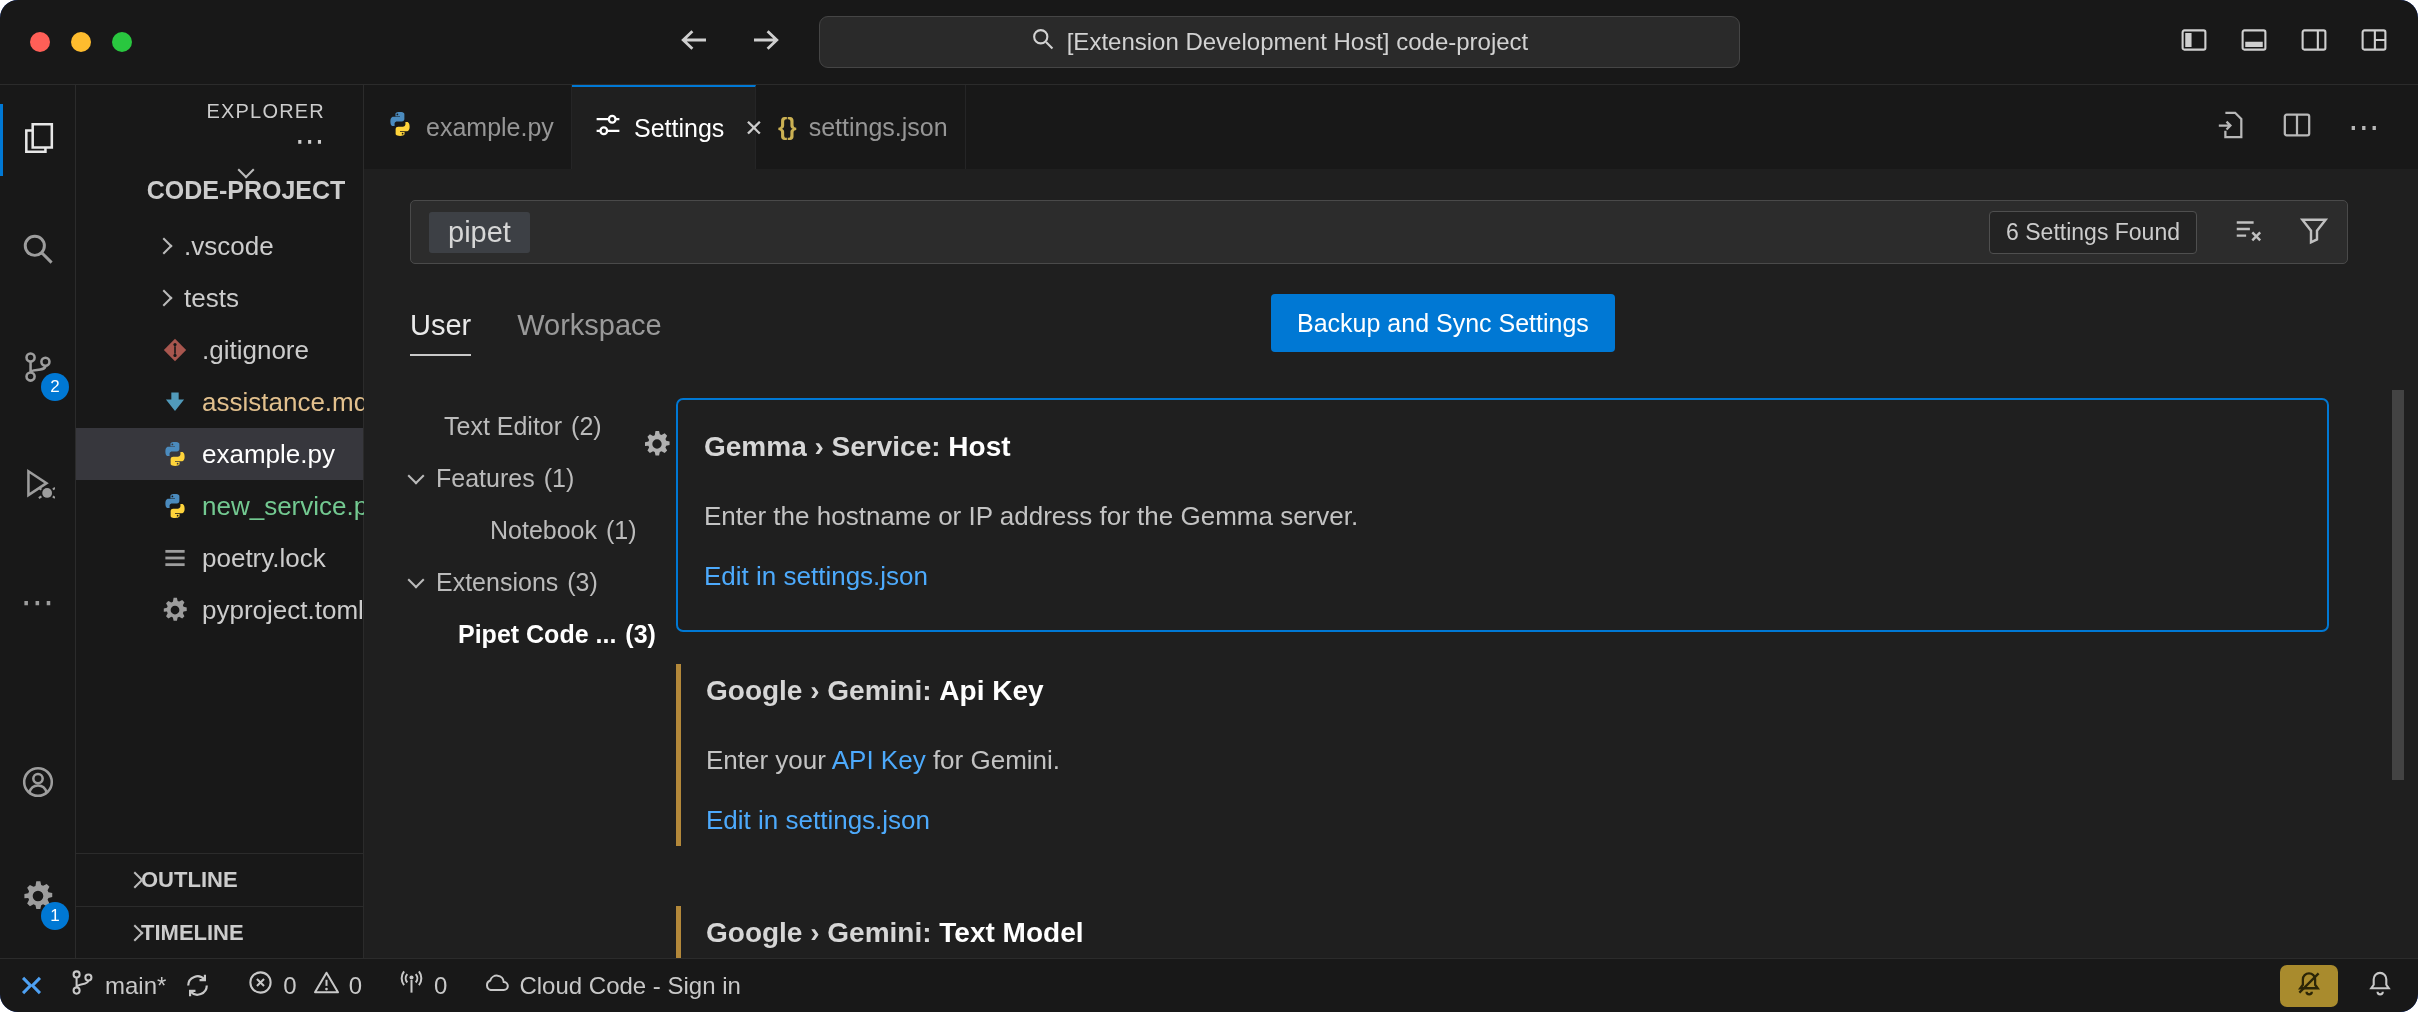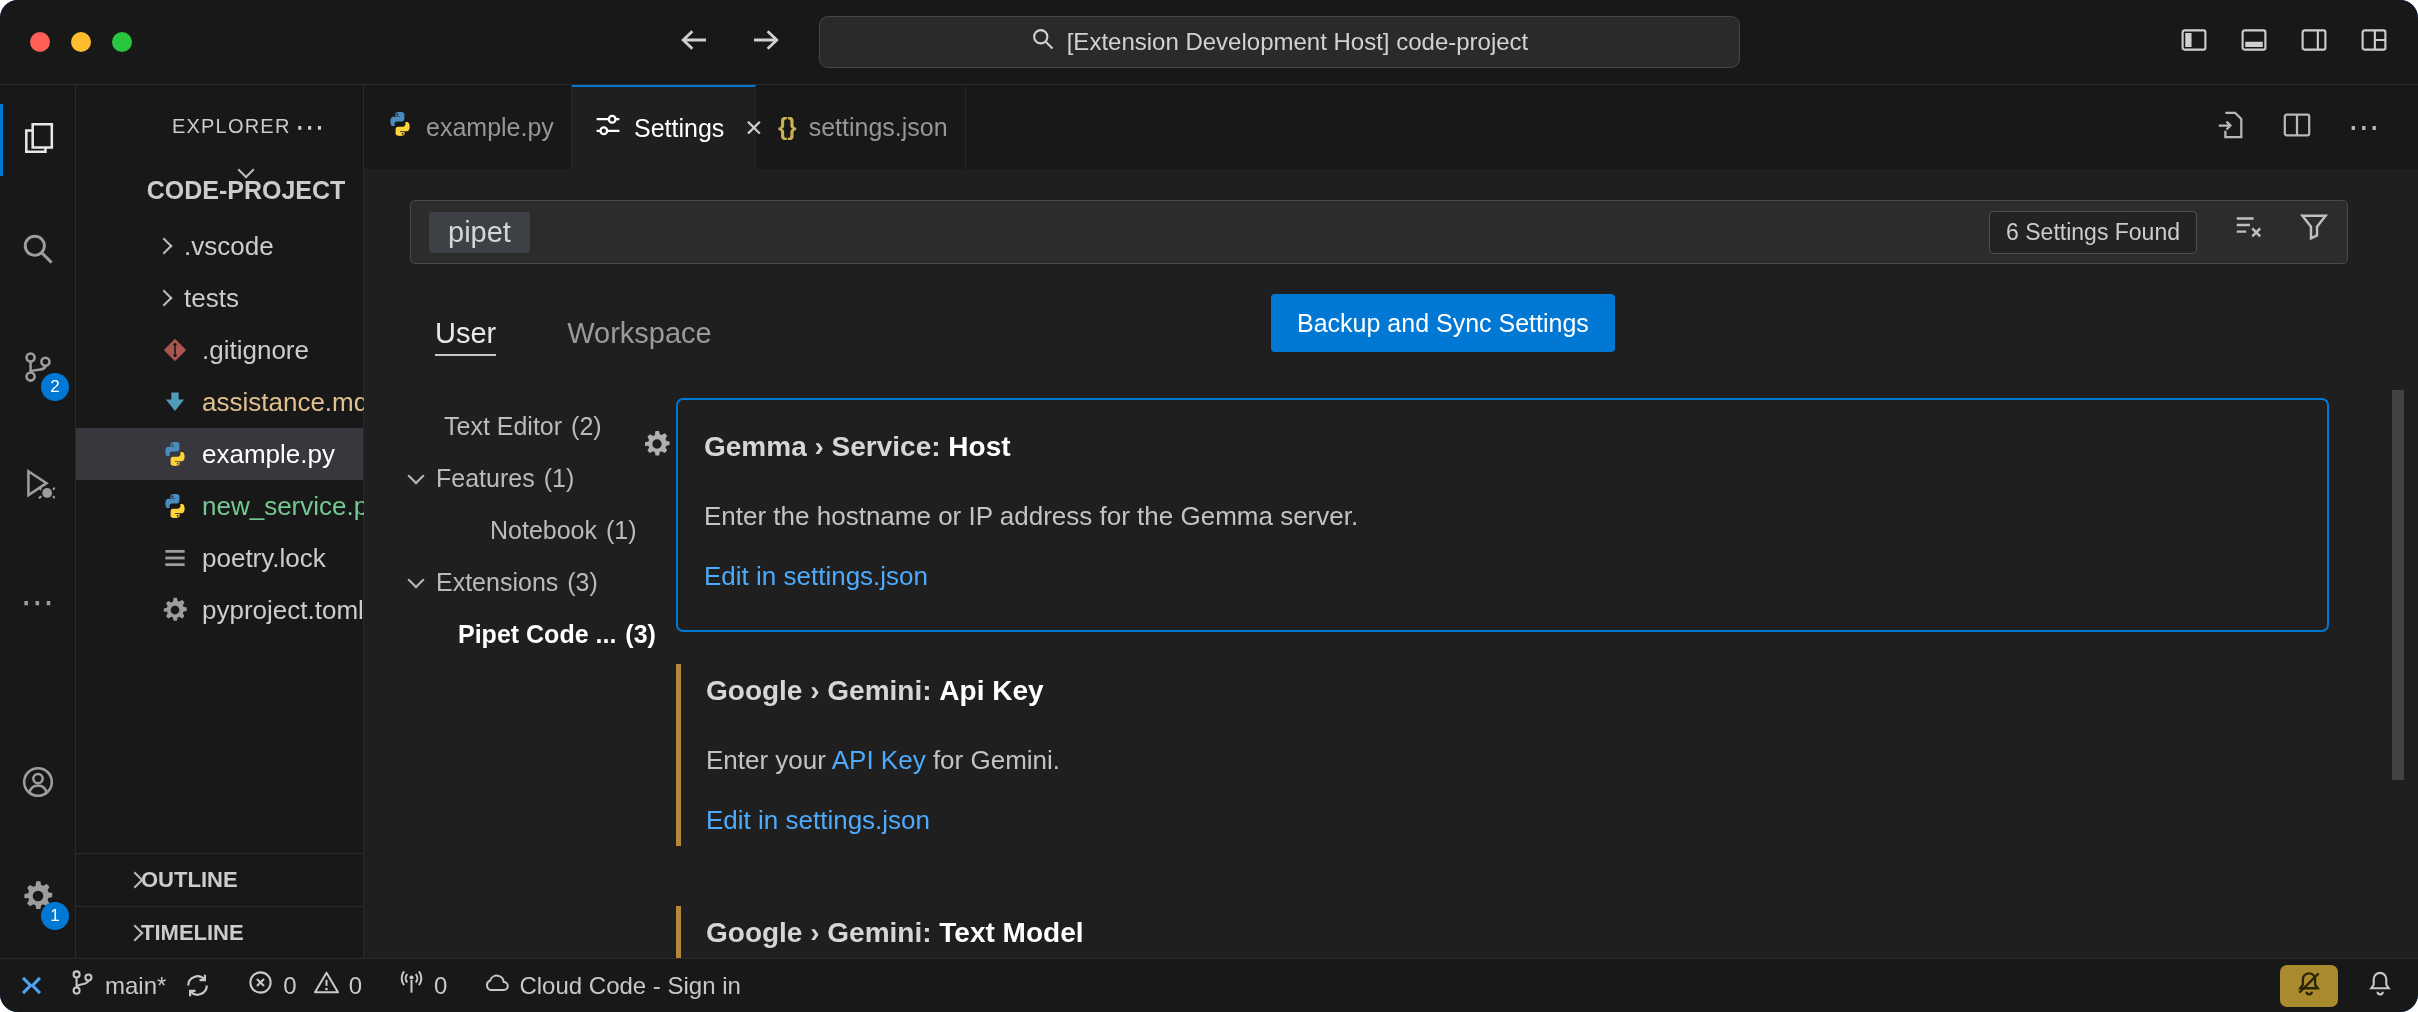--- a/index.html
+++ b/index.html
@@ -21,21 +21,21 @@
   
   .activitybar{position:absolute;left:0;top:85px;width:75px;bottom:54px;background:#181818;border-right:1px solid #2b2b2b;}
   .ab-item{position:absolute;left:0;width:75px;height:72px;display:flex;align-items:center;justify-content:center;color:#9d9d9d;}
   .ab-item svg{width:34px;height:34px;}
   .ab-item.active{color:#e7e7e7;box-shadow:inset 3px 0 0 #0078d4;}
   .ab-badge{position:absolute;right:6px;bottom:4px;min-width:28px;height:28px;padding:0 4px;border-radius:14px;background:#0078d4;color:#fff;font-size:17px;display:flex;align-items:center;justify-content:center;box-sizing:border-box;}
   .ab-ellipsis{font-size:34px;line-height:34px;color:#9d9d9d;}
 
   
   .sidebar{position:absolute;left:76px;top:85px;width:287px;bottom:54px;background:#181818;border-right:1px solid #2b2b2b;}
-  .sb-header{position:absolute;left:18px;top:15px;right:0;height:52px;display:flex;align-items:center;justify-content:space-between;padding:0 38px 0 78px;font-size:20px;letter-spacing:1.2px;color:#cccccc;}
+  .sb-header{position:absolute;left:0;top:15px;right:0;height:52px;display:flex;align-items:flex-end;justify-content:space-between;padding:0 38px 0 78px;font-size:20px;letter-spacing:1.2px;color:#cccccc;flex-direction:column;}
   .sb-ellipsis{font-size:30px;letter-spacing:0;color:#cccccc;}
   .tree{position:absolute;left:0;top:83px;right:0;}
   .trow{display:flex;align-items:center;height:52px;font-size:26px;color:#cccccc;white-space:nowrap;}
   .trow.root{padding-left:53px;font-size:25px;font-weight:700;flex-direction:column;}
   .trow.folder{padding-left:82px;}
   .trow.file{padding-left:84px;}
   .trow .gap{width:14px;flex:0 0 auto;}
   .trow .gap2{width:12px;flex:0 0 auto;}
   .trow.selected{background:#37373d;color:#ffffff;}
   .trow .fbadge{margin-left:auto;margin-right:30px;font-size:26px;}
@@ -57,25 +57,25 @@
   .tab.active{background:#1f1f1f;color:#ffffff;border-top:2px solid #0078d4;}
   .tab .close{margin-left:20px;font-size:23px;color:#cccccc;}
   .tab .braces{font-size:24px;font-weight:700;color:#cbb153;}
   .tab-actions{position:absolute;right:38px;top:0;height:84px;display:flex;align-items:center;gap:36px;color:#b8b8b8;}
   .tab-actions svg{width:30px;height:30px;}
   .ta-ellipsis{font-size:32px;}
 
   
   .search{position:absolute;left:46px;top:115px;width:1938px;height:64px;background:#2c2c2c;border:1px solid #4a4a4a;border-radius:5px;display:flex;align-items:center;padding:0 18px;box-sizing:border-box;}
   .search-text{font-size:29px;color:#d6d6d6;background:#3d4045;padding:4px 19px;border-radius:3px;}
-  .search-right{margin-left:auto;display:flex;align-items:flex-start;gap:36px;color:#c0c0c0;}
+  .search-right{margin-left:auto;display:flex;align-items:center;gap:36px;color:#c0c0c0;}
   .found-badge{border:1px solid #4f4f4f;background:#232323;border-radius:4px;padding:7px 16px;font-size:23px;color:#cccccc;}
   .search-right svg{width:30px;height:30px;}
   .scopes{position:absolute;left:46px;top:215px;height:56px;display:flex;align-items:flex-end;gap:46px;}
-  .scope{font-size:29px;color:#9a9a9a;padding-bottom:4px;border-bottom:2px solid transparent;margin-left:25px;}
+  .scope{font-size:29px;color:#9a9a9a;padding-bottom:12px;border-bottom:2px solid transparent;}
   .scope.active{color:#e9e9e9;border-bottom-color:#c9c9c9;}
   .sync-btn{position:absolute;left:907px;top:209px;height:58px;padding:0 26px;background:#0078d4;color:#ffffff;font-size:25px;border-radius:4px;display:flex;align-items:center;border:none;}
   .toc{position:absolute;left:46px;top:315px;width:232px;}
   .toc-row{display:flex;align-items:center;height:52px;font-size:25px;color:#bbbbbb;white-space:nowrap;}
   .toc-row .cnt{margin-left:9px;}
   .toc-row .tchev{margin-right:14px;}
   .toc-ind1{padding-left:34px;}
   .toc-ind2{padding-left:80px;}
   .toc-row.selected{color:#ffffff;font-weight:700;justify-content:space-between;padding-left:48px;padding-right:4px;}
   .gear-float{position:absolute;left:278px;top:344px;width:30px;height:30px;color:#b0b0b0;}

